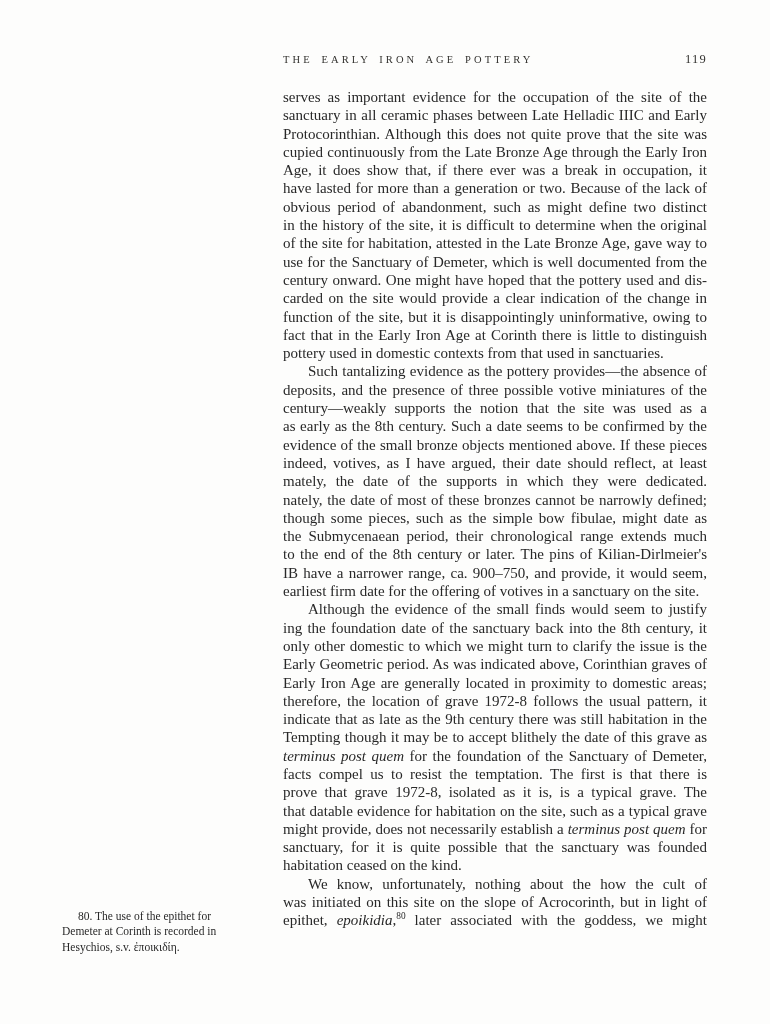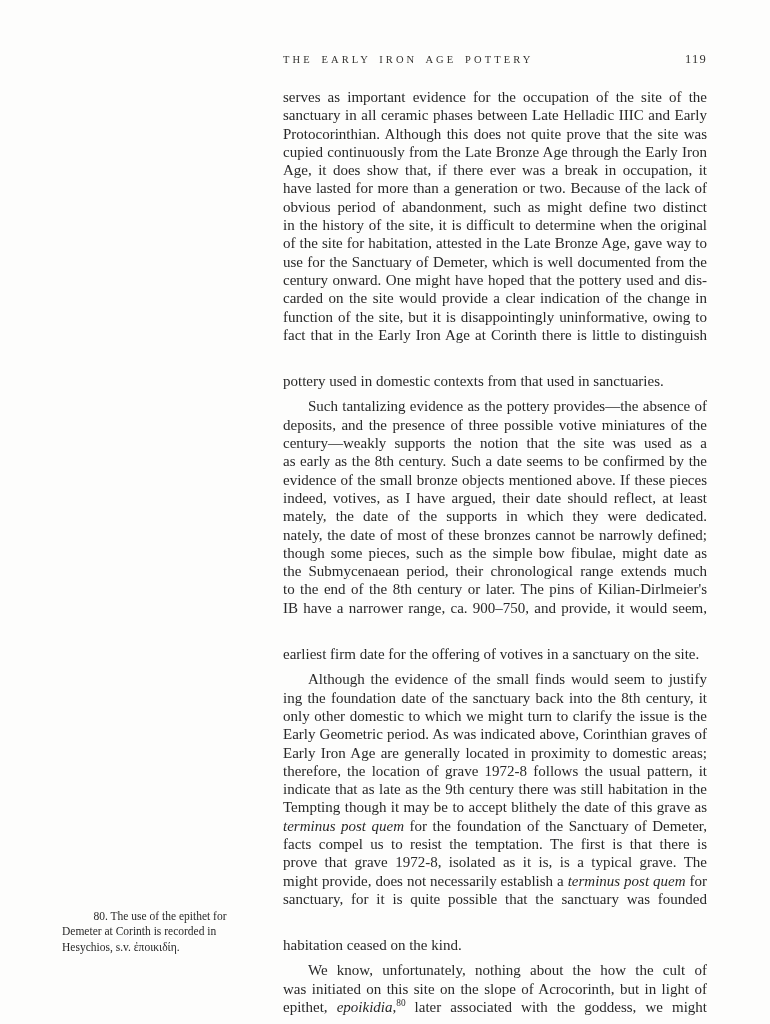--- a/index.html
+++ b/index.html
@@ -48,43 +48,40 @@
     line-height: 18.3px;
   }
   .line {
     text-align: justify;
     text-align-last: justify;
     height: 18.3px;
     overflow: hidden;
   }
   .line.last {
     text-align-last: left;
-    margin-top: 28px;
   }
   .line.indent {
     text-indent: 25px;
-    margin-top: 7px;
   }
   .sidenote {
     position: absolute;
     left: 62px;
     top: 909px;
     width: 180px;
     font-size: 11.5px;
     line-height: 15.3px;
     color: #282828;
   }
   .sn-line {
     text-align: left;
     height: 15.3px;
     overflow: hidden;
   }
   .sn-line.indent {
     text-indent: 16px;
-    text-align: center;
   }
   sup {
     font-size: 0.62em;
     line-height: 0;
     vertical-align: super;
     letter-spacing: 0;
   }
   i { }
 </style>
 </head>
@@ -130,20 +127,21 @@
       <div class="line">ing the foundation date of the sanctuary back into the 8th century, it gives</div>
       <div class="line">only other domestic to which we might turn to clarify the issue is the grave</div>
       <div class="line">Early Geometric period. As was indicated above, Corinthian graves of the</div>
       <div class="line">Early Iron Age are generally located in proximity to domestic areas; if,</div>
       <div class="line">therefore, the location of grave 1972-8 follows the usual pattern, it would</div>
       <div class="line">indicate that as late as the 9th century there was still habitation in the area.</div>
       <div class="line">Tempting though it may be to accept blithely the date of this grave as a</div>
       <div class="line"><i>terminus post quem</i> for the foundation of the Sanctuary of Demeter, two</div>
       <div class="line">facts compel us to resist the temptation. The first is that there is nothing to</div>
       <div class="line">prove that grave 1972-8, isolated as it is, is a typical grave. The second is</div>
+      <div class="line">that datable evidence for habitation on the site, such as a typical grave</div>
       <div class="line">might provide, does not necessarily establish a <i>terminus post quem</i> for the</div>
       <div class="line">sanctuary, for it is quite possible that the sanctuary was founded before the</div>
       <div class="line last">habitation ceased on the kind.</div>
       <div class="line indent">We know, unfortunately, nothing about the how the cult of Demeter</div>
       <div class="line">was initiated on this site on the slope of Acrocorinth, but in light of the</div>
       <div class="line">epithet, <i>epoikidia</i>,<sup>80</sup> later associated with the goddess, we might consider</div>
     </div>
 
   <div class="sidenote" id="sidenote">
       <div class="sn-line indent">80. The use of the epithet for</div>

